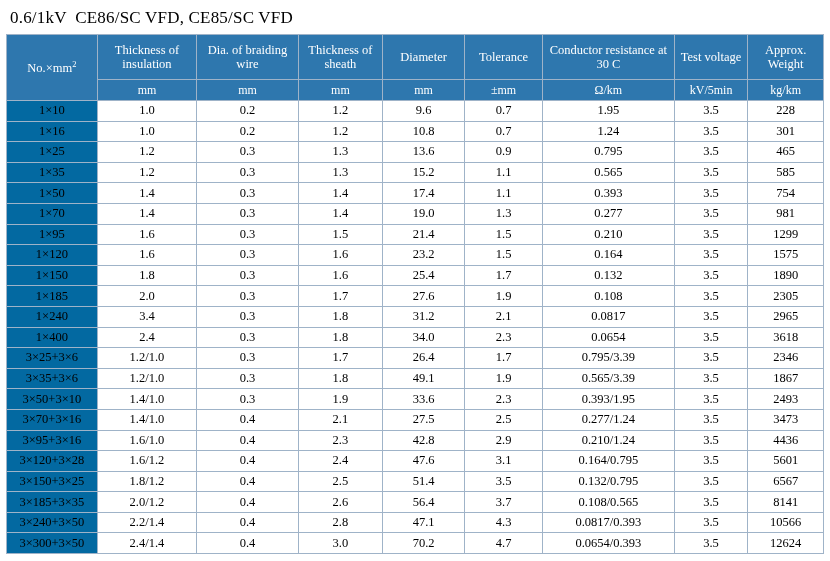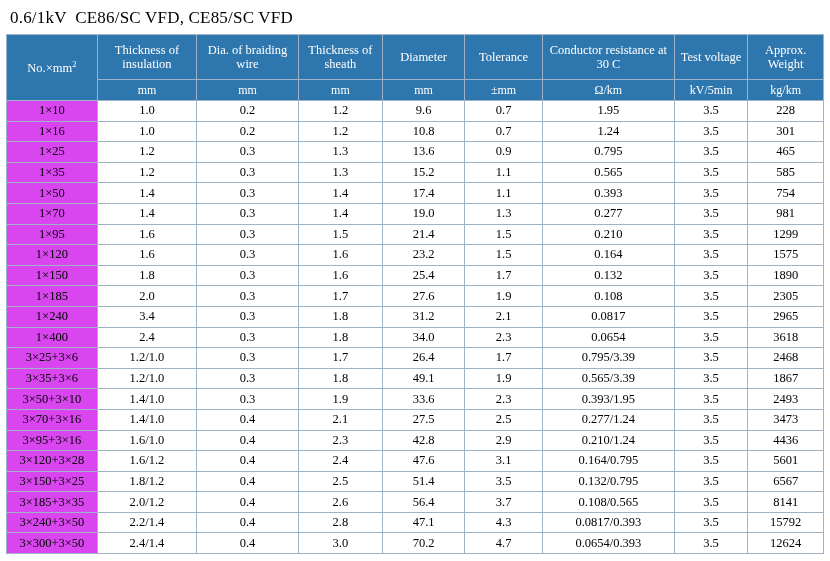--- a/index.html
+++ b/index.html
@@ -64,21 +64,21 @@
     font-size: 12.5px;
   }
   tbody td {
     height: 19.6px;
     font-size: 12.5px;
     background: #ffffff;
     color: #000;
     font-family: "Liberation Serif", serif;
   }
   tbody tr td:first-child {
-    background: #d946ef;
+    background: #0369a1;
   }
   .sup {
     font-size: 8.5px;
     vertical-align: super;
   }
   
   col.c0 { width: 84px; }
   col.c1 { width: 92px; }
   col.c2 { width: 94px; }
   col.c3 { width: 78px; }
@@ -265,21 +265,21 @@
         </tr>
         <tr>
           <td>3×25+3×6</td>
           <td>1.2/1.0</td>
           <td>0.3</td>
           <td>1.7</td>
           <td>26.4</td>
           <td>1.7</td>
           <td>0.795/3.39</td>
           <td>3.5</td>
-          <td>2468</td>
+          <td>2346</td>
         </tr>
         <tr>
           <td>3×35+3×6</td>
           <td>1.2/1.0</td>
           <td>0.3</td>
           <td>1.8</td>
           <td>49.1</td>
           <td>1.9</td>
           <td>0.565/3.39</td>
           <td>3.5</td>
@@ -353,21 +353,21 @@
         </tr>
         <tr>
           <td>3×240+3×50</td>
           <td>2.2/1.4</td>
           <td>0.4</td>
           <td>2.8</td>
           <td>47.1</td>
           <td>4.3</td>
           <td>0.0817/0.393</td>
           <td>3.5</td>
-          <td>15792</td>
+          <td>10566</td>
         </tr>
         <tr>
           <td>3×300+3×50</td>
           <td>2.4/1.4</td>
           <td>0.4</td>
           <td>3.0</td>
           <td>70.2</td>
           <td>4.7</td>
           <td>0.0654/0.393</td>
           <td>3.5</td>

